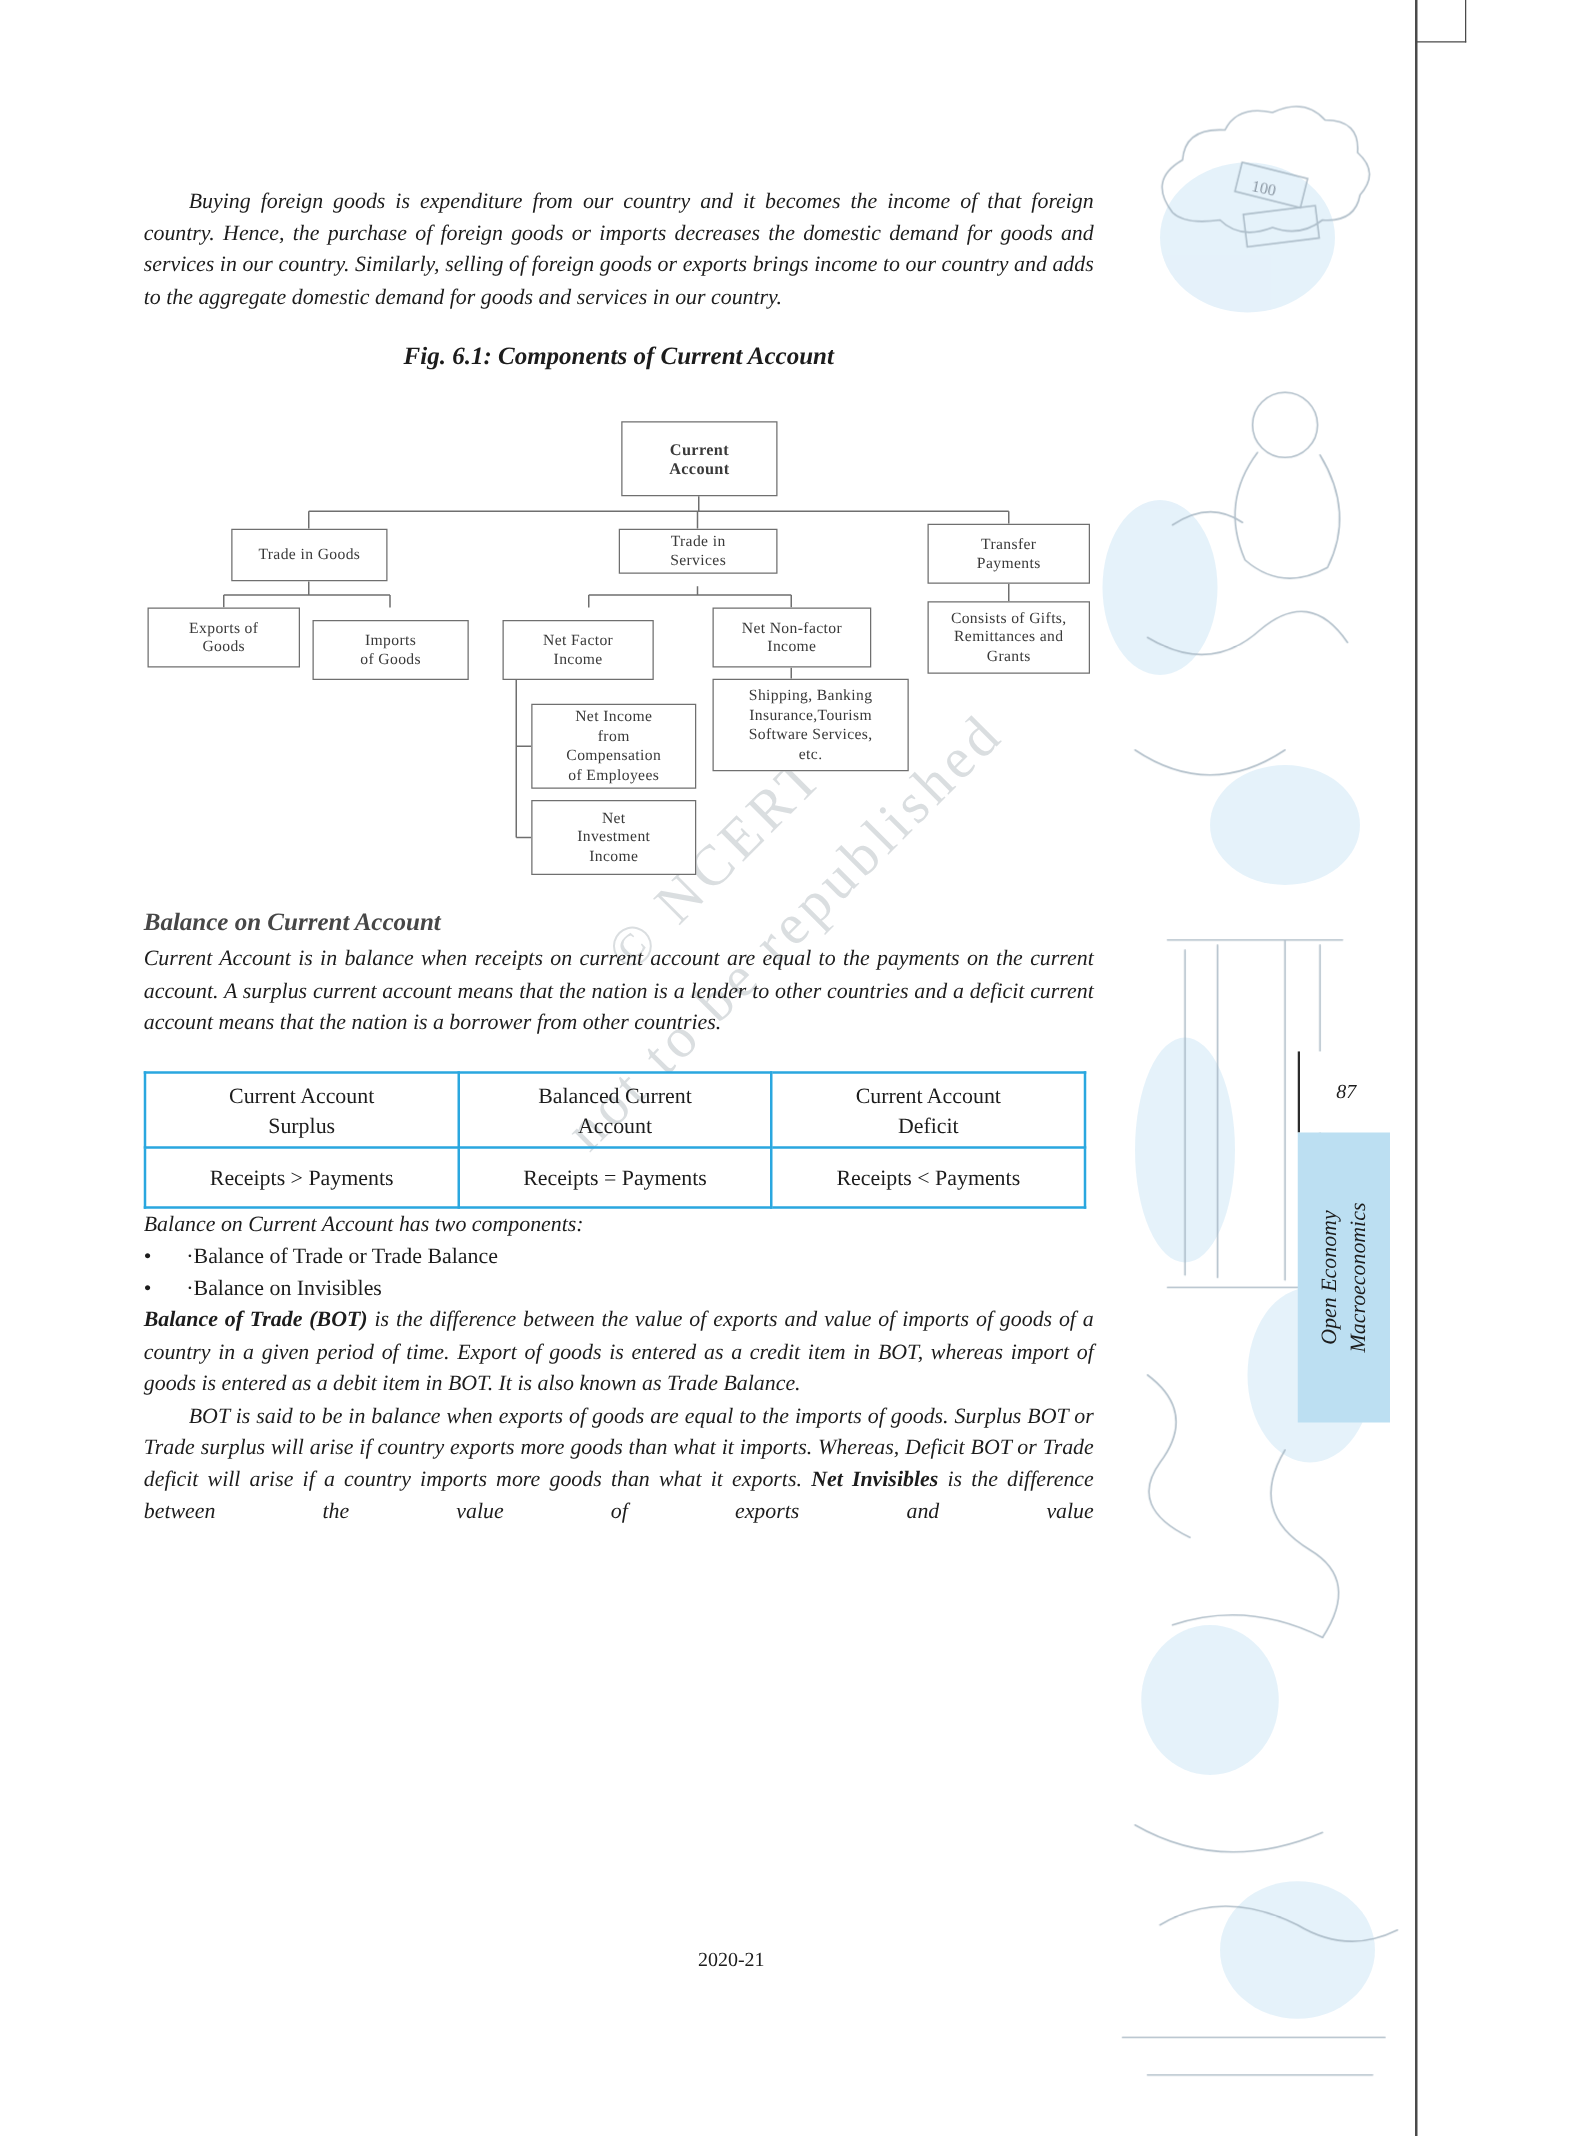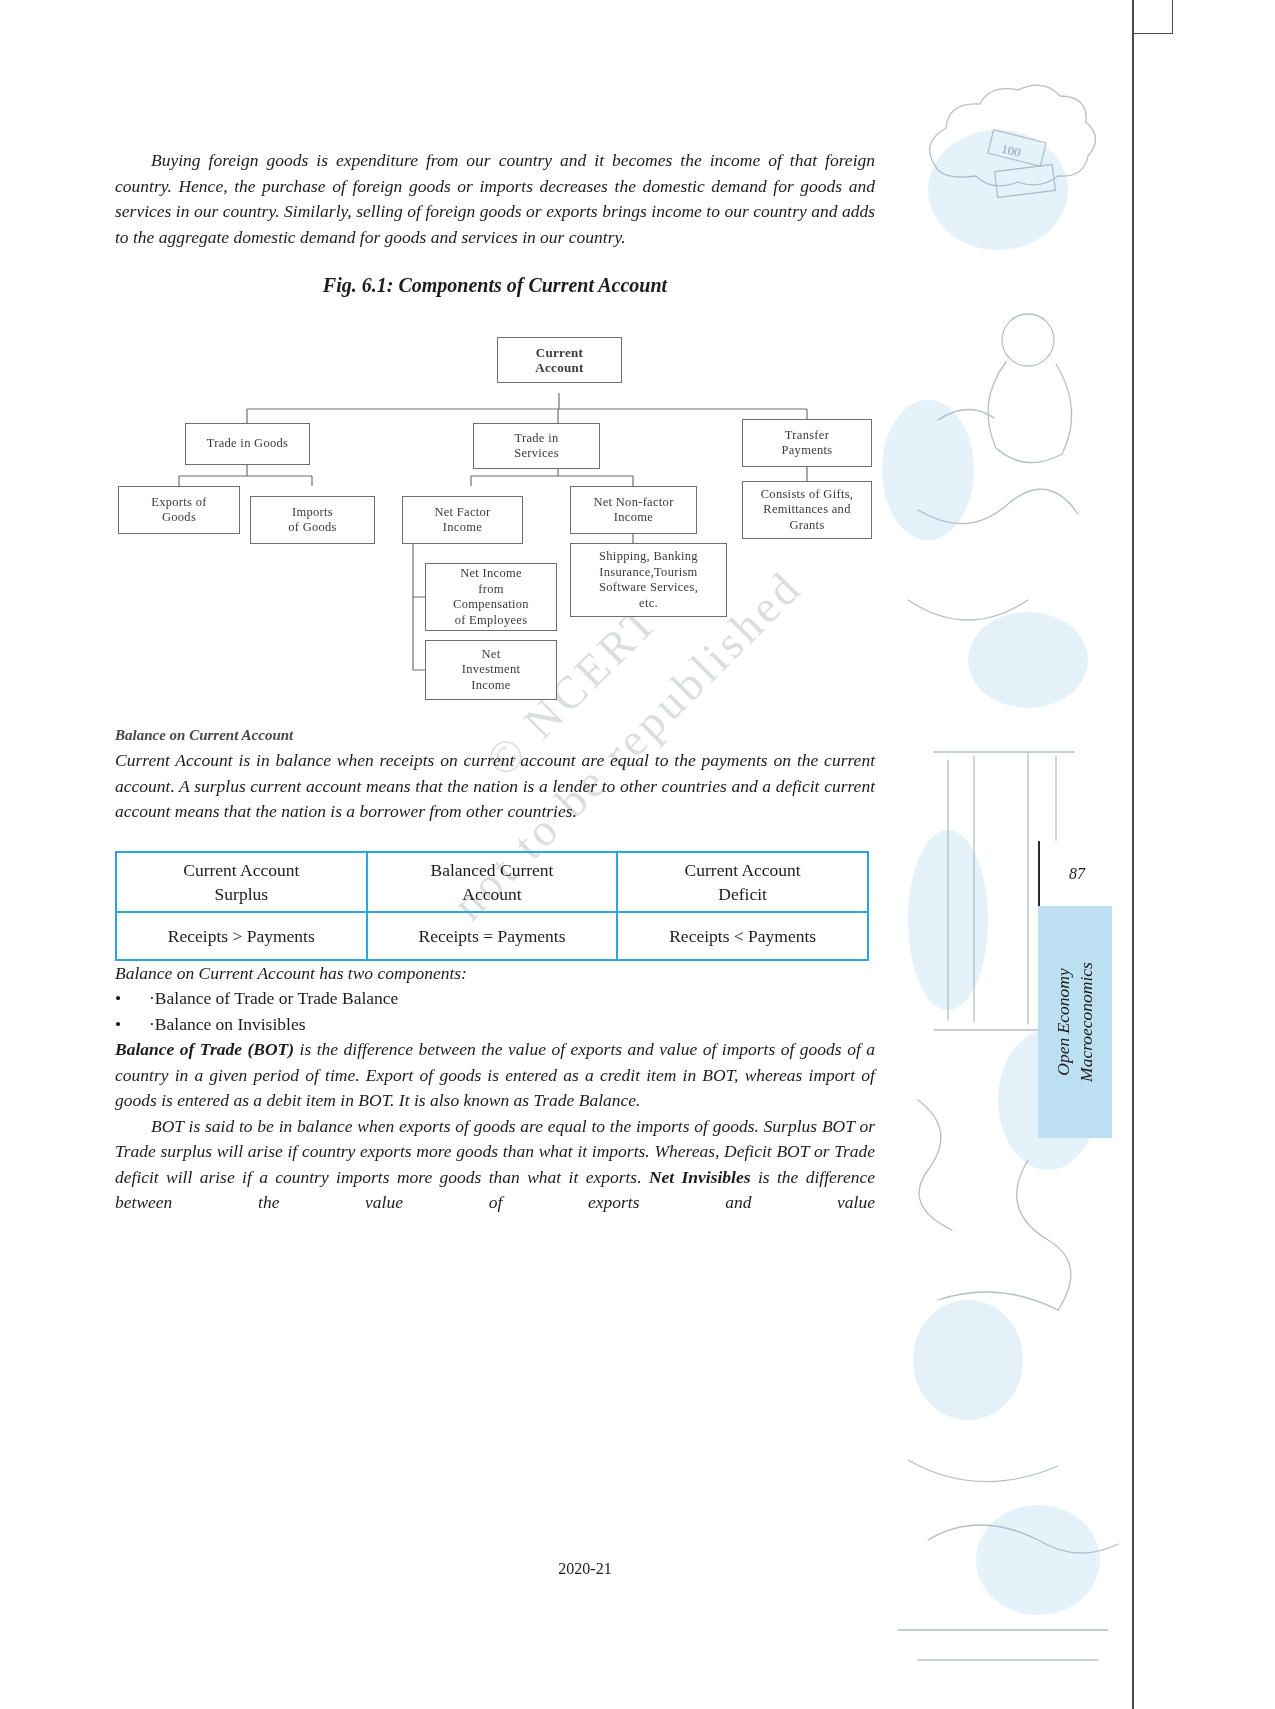--- a/index.html
+++ b/index.html
@@ -22,21 +22,21 @@
   .sidebar-strip .vert{position:absolute;left:0;top:0;width:232px;height:74px;
                transform:translateY(232px) rotate(-90deg);transform-origin:0 0;
                display:flex;flex-direction:column;justify-content:center;text-align:center;
                font-style:italic;font-size:17.5px;line-height:23px;color:#1c1c1c;}
   
   .content{position:absolute;left:115px;top:148px;width:760px;z-index:1;}
   p.body{font-size:17.5px;line-height:25.5px;text-align:justify;margin:0;font-style:italic;}
   p.indent{text-indent:36px;}
   p.justify-last{text-align-last:justify;}
   .fig-caption{font-size:20px;font-weight:bold;font-style:italic;text-align:center;margin:24px 0 0 0;}
-  .section-heading{font-size:15px;font-weight:bold;font-style:italic;color:#474747;margin:6px 0 4px 0;}
+  .section-heading{font-size:20px;font-weight:bold;font-style:italic;color:#474747;margin:6px 0 4px 0;}
   
   .figure{position:relative;width:760px;height:392px;margin-top:32px;}
   .figure svg.connectors{position:absolute;left:0;top:0;}
   .node{position:absolute;border:1px solid #6f6f6f;background:#fff;box-sizing:border-box;
         display:flex;align-items:center;justify-content:center;text-align:center;
         font-size:12.5px;line-height:15.5px;color:#3a3a3a;white-space:pre-line;letter-spacing:.3px;}
   .node.bold{font-weight:bold;font-size:13px;}
   
   table.balance{border-collapse:collapse;margin-top:26px;width:754px;table-layout:fixed;}
   table.balance th,table.balance td{border:2px solid #2aa7df;text-align:center;
@@ -114,24 +114,24 @@
     <div class="fig-caption">Fig. 6.1: Components of Current Account</div>
 
     <div class="figure">
       <svg class="connectors" width="760" height="392" viewBox="0 0 760 392">
         <path d="M444 64 V80 M132 80 H692 M132 80 V94 M443 80 V94 M692 80 V90
                  M132 136 V147 M64 147 H197 M64 147 V157 M197 147 V157
                  M443 140 V147 M356 147 H518 M356 147 V157 M518 147 V157
                  M692 138 V152 M518 205 V214
                  M298 205 V341 M298 268 H310 M298 341 H310" fill="none" stroke="#6f6f6f" stroke-width="1.2"></path>
       </svg>
-      <div class="node bold" style="left:382px;top:8px;width:125px;height:46px">Current
+      <div class="node bold" style="left:382px;top:8px;width:125px;height:60px">Current
 Account</div>
       <div class="node" style="left:70px;top:94px;width:125px;height:42px">Trade in Goods</div>
-      <div class="node" style="left:358px;top:94px;width:127px;height:46px">Trade in
+      <div class="node" style="left:380px;top:94px;width:127px;height:36px">Trade in
 Services</div>
       <div class="node" style="left:627px;top:90px;width:130px;height:48px">Transfer
 Payments</div>
       <div class="node" style="left:3px;top:157px;width:122px;height:48px">Exports of
 Goods</div>
       <div class="node" style="left:135px;top:167px;width:125px;height:48px">Imports
 of Goods</div>
       <div class="node" style="left:287px;top:167px;width:121px;height:48px">Net Factor
 Income</div>
       <div class="node" style="left:455px;top:157px;width:127px;height:48px">Net Non-factor

